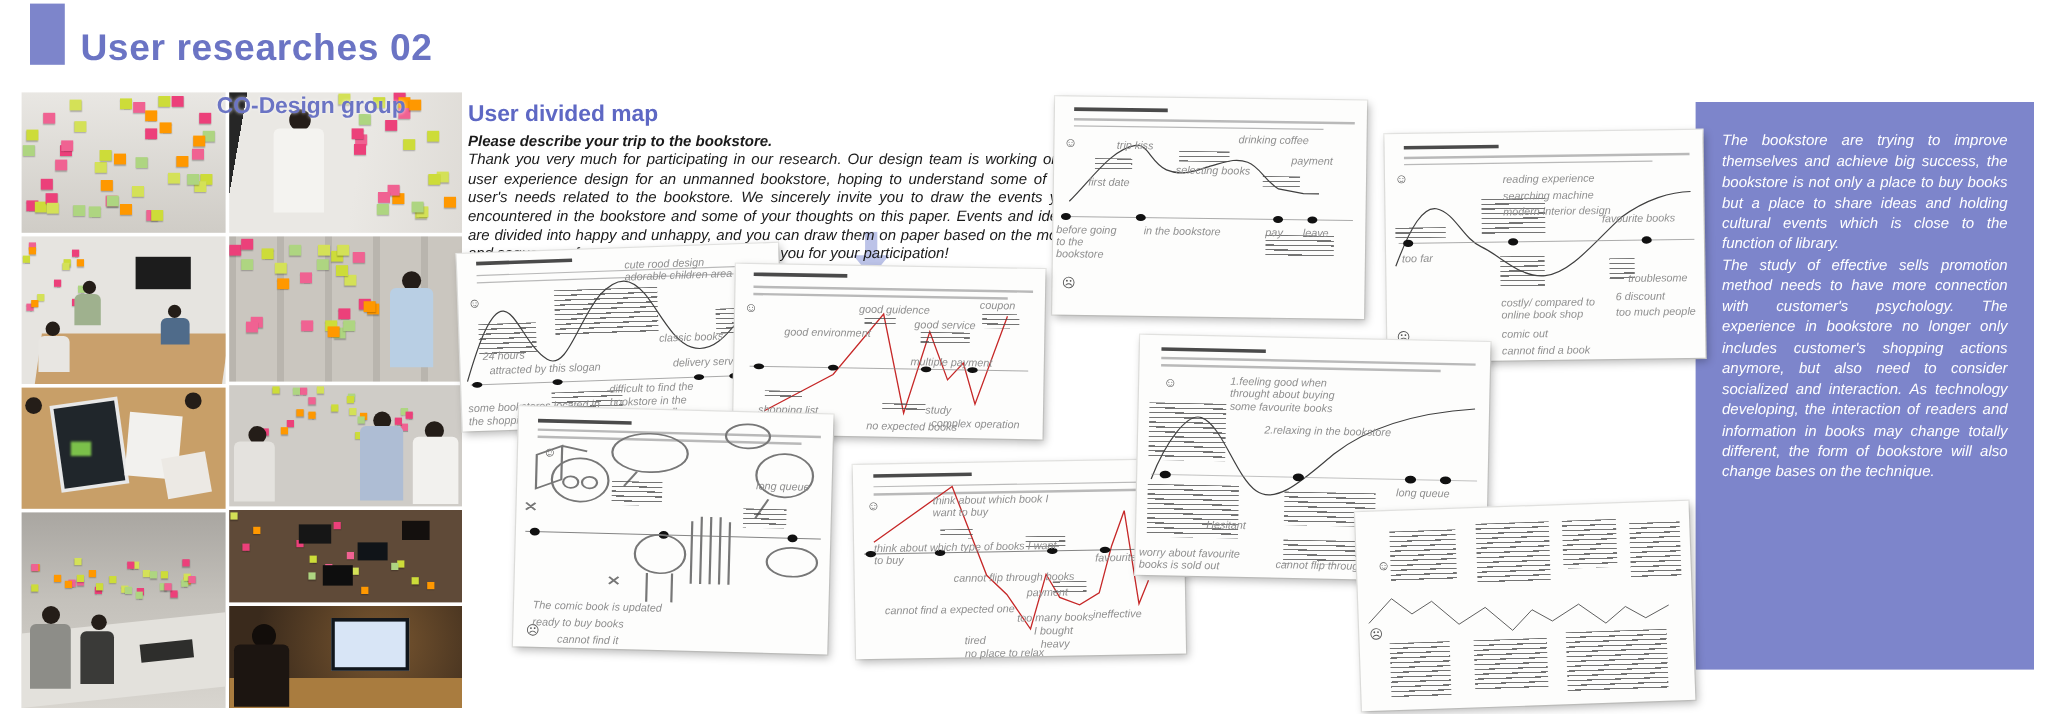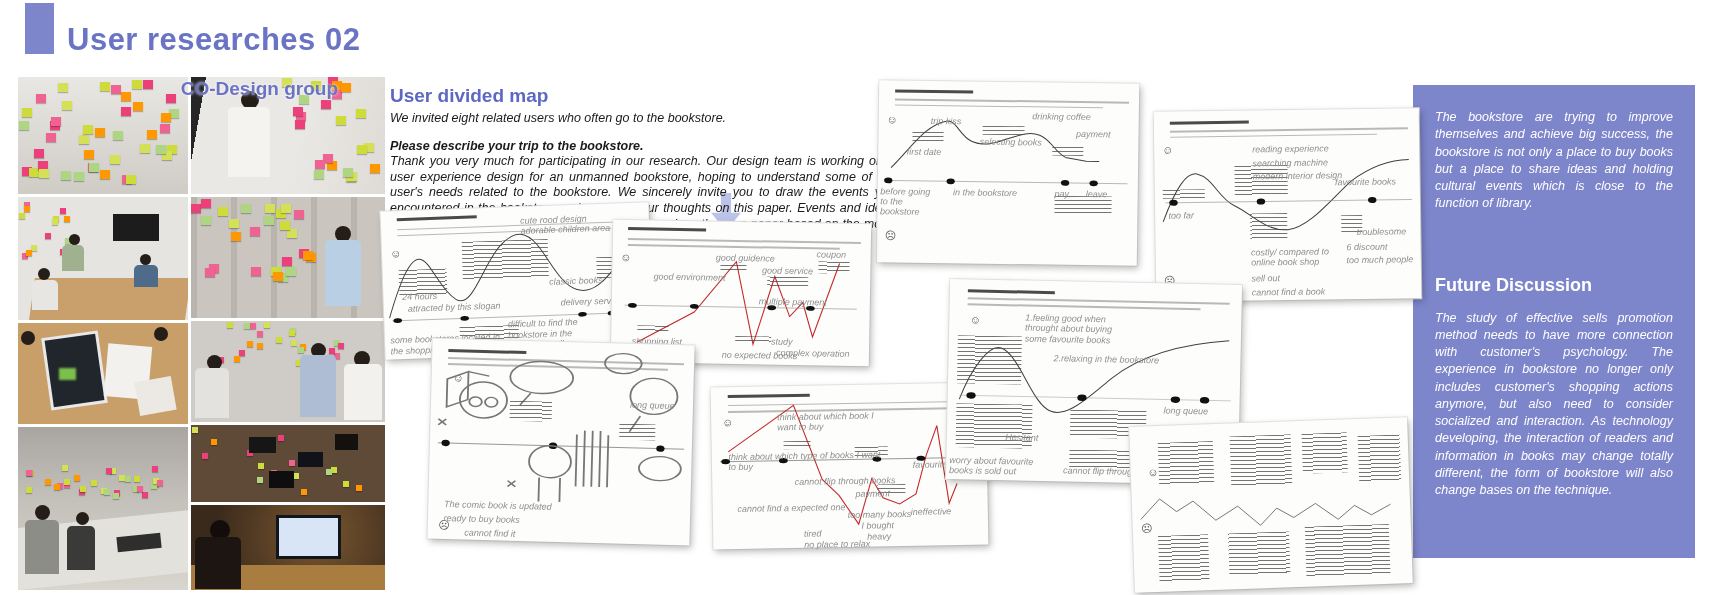--- a/index.html
+++ b/index.html
@@ -304,21 +304,20 @@
       <div class="abs" style="left:0;bottom:0;width:100%;height:30%;background:#a97c3f;"></div>
       <div class="head" style="left:10%;top:18%;width:20px;height:20px;background:#120d0a;"></div>
       <div class="torso" style="left:2%;top:38%;width:46px;height:52px;background:#1c1511;"></div>
     </div>
   </div>
 </div>
 <div class="group-label">CO-Design group</div>
 
 <div class="journey">
   <h2>User divided map</h2>
-  <p class="intro">We invited eight related users who often go to the bookstore.</p>
   <p class="ptitle">Please describe your trip to the bookstore.</p>
   <p class="pbody">Thank you very much for participating in our research. Our design team is working on a user experience design for an unmanned bookstore, hoping to understand some of the user's needs related to the bookstore. We sincerely invite you to draw the events you encountered in the bookstore and some of your thoughts on this paper. Events and ideas are divided into happy and unhappy, and you can draw them on paper based on the mood and sequence of events you encounter. Thank you for your participation!</p>
 </div>
 <div class="down-arrow"></div>
 
 <div class="sketch" style="left:383px;top:207px;width:268px;height:148px;transform:rotate(-2deg);z-index:2;">
   <div class="s-head"></div>
   <div class="s-sub" style="top:12%;"></div>
   <div class="s-sub" style="top:16%;width:80%;"></div>
   <span class="face" style="left:3%;top:24%;">☺</span>
@@ -390,21 +389,21 @@
   <div class="hw" style="left:30%;top:29%;width:20%;height:16%;"></div>
   <div class="hw" style="left:3%;top:41%;width:16%;height:5%;"></div>
   <div class="hw" style="left:36%;top:54%;width:14%;height:14%;"></div>
   <div class="hw" style="left:70%;top:56%;width:8%;height:10%;"></div>
   <span class="lbl" style="left:37%;top:18%;">reading experience</span>
   <span class="lbl" style="left:37%;top:25%;">searching machine</span>
   <span class="lbl" style="left:37%;top:32%;">modern interior design</span>
   <span class="lbl" style="left:68%;top:36%;">favourite books</span>
   <span class="lbl" style="left:5%;top:52%;">too far</span>
   <span class="lbl wrap" style="left:36%;top:72%;width:34%;">costly/ compared to online book shop</span>
-  <span class="lbl" style="left:36%;top:86%;">sell out</span>
+  <span class="lbl" style="left:36%;top:86%;">comic out</span>
   <span class="lbl" style="left:36%;top:93%;">cannot find a book</span>
   <span class="lbl" style="left:72%;top:70%;">6 discount</span>
   <span class="lbl" style="left:72%;top:77%;">too much people</span>
   <span class="lbl" style="left:76%;top:62%;">troublesome</span>
 </div>
 
 <div class="sketch" style="left:612px;top:222px;width:258px;height:142px;transform:rotate(1deg);z-index:3;">
   <div class="s-head"></div>
   <div class="s-sub" style="top:13%;"></div>
   <div class="s-sub" style="top:17%;width:82%;"></div>
@@ -534,15 +533,14 @@
   <div class="hw" style="left:36%;top:8%;width:22%;height:30%;"></div>
   <div class="hw" style="left:62%;top:8%;width:16%;height:24%;"></div>
   <div class="hw" style="left:82%;top:10%;width:15%;height:28%;"></div>
   <div class="hw" style="left:9%;top:66%;width:18%;height:28%;"></div>
   <div class="hw" style="left:34%;top:66%;width:22%;height:26%;"></div>
   <div class="hw" style="left:62%;top:64%;width:30%;height:30%;"></div>
 </div>
 
 <div class="sidebar">
   <p>The bookstore are trying to improve themselves and achieve big success, the bookstore is not only a place to buy books but a place to share ideas and holding cultural events which is close to the function of library.</p>
-  <h3 class="second">Future Discussion</h3>
   <p>The study of effective sells promotion method needs to have more connection with customer's psychology. The experience in bookstore no longer only includes customer's shopping actions anymore, but also need to consider socialized and interaction. As technology developing, the interaction of readers and information in books may change totally different, the form of bookstore will also change bases on the technique.</p>
 </div>
 
 </body></html>

